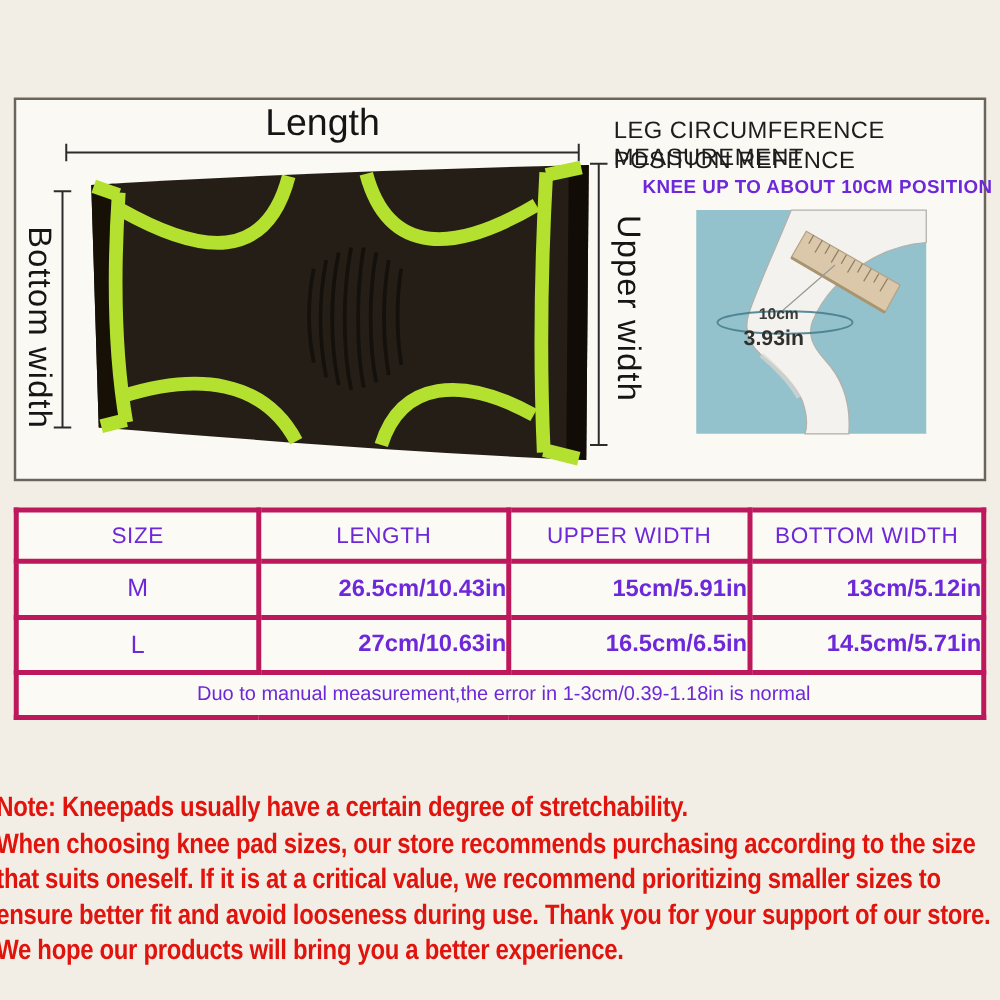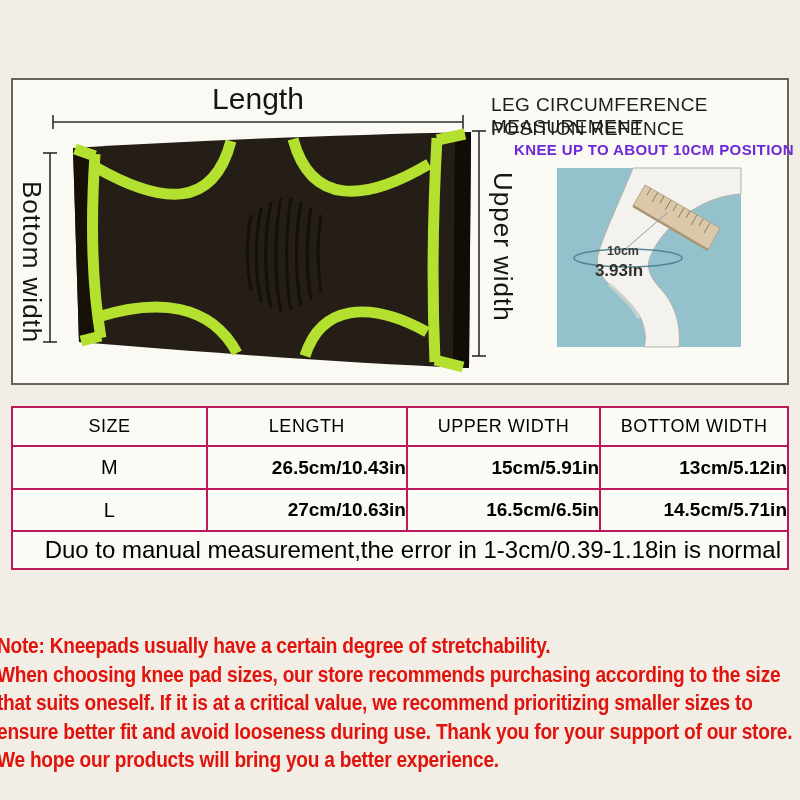--- a/index.html
+++ b/index.html
@@ -21,29 +21,29 @@
   .ref-head{position:absolute;left:478px;width:302px;text-align:left;color:#1d1d1d;
             font-size:19px;letter-spacing:.4px;}
   .ref-head-1{top:14px;}
   .ref-head-2{top:38px;}
   .ref-subtitle{position:absolute;left:490px;top:61px;width:302px;text-align:center;
                 font-size:15px;font-weight:bold;letter-spacing:.4px;color:#6d28d9;}
 
   
   .size-table{position:absolute;left:11px;top:406px;width:778px;border-collapse:collapse;
               background:#fcfaf5;table-layout:fixed;}
-  .size-table td,.size-table th{border:2px solid #be185d;text-align:center;vertical-align:middle;
-              color:#000000;font-weight:normal;padding:0;}
+  .size-table td,.size-table th{border:4px solid #be185d;text-align:center;vertical-align:middle;
+              color:#6d28d9;font-weight:normal;padding:0;}
   .size-table th{font-size:18px;letter-spacing:.5px;height:37px;}
   .size-table td.size-cell{font-size:20px;}
   .size-table td.val-cell{font-size:19px;font-weight:bold;text-align:right;}
   .size-table tr.r-m td{height:41px;}
   .size-table tr.r-l td{height:40px;}
   .size-table tr.r-xl td{height:42px;}
-  .size-table td.footnote-cell{font-size:24px;text-align:right;padding:4px 6px 4px 12px;height:24px;}
+  .size-table td.footnote-cell{font-size:16px;text-align:center;padding:4px 6px 4px 12px;height:24px;}
 
   
   .note-block{position:absolute;left:-3px;top:632px;width:980px;transform:scaleX(.85);
               transform-origin:0 0;color:#e1130d;font-weight:bold;font-size:22.5px;
               line-height:28.5px;letter-spacing:-.3px;white-space:nowrap;}
 </style>
 </head>
 <body>
 
 <div class="canvas">

